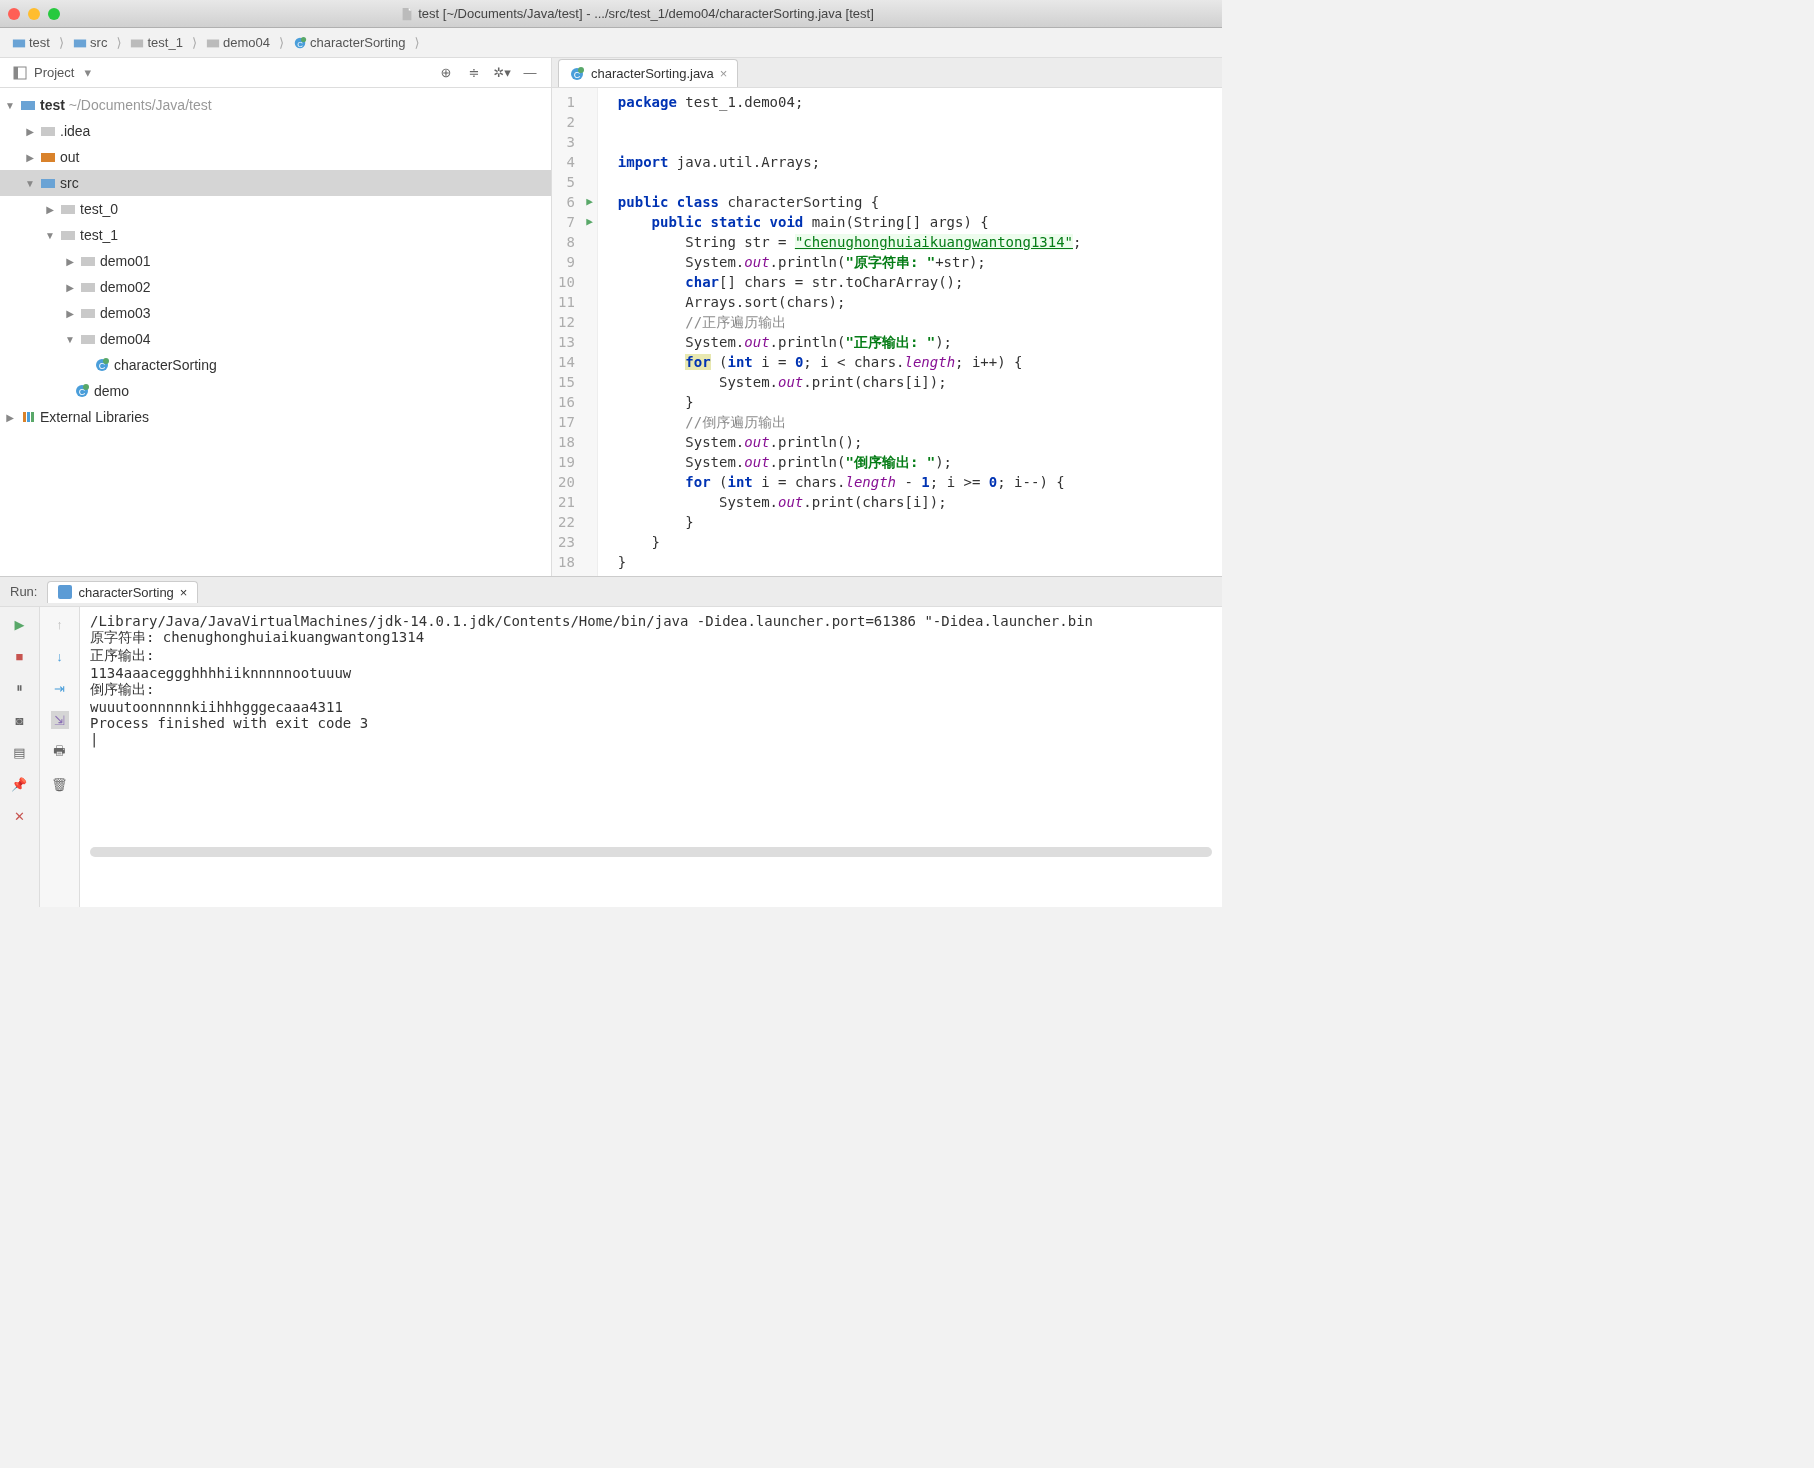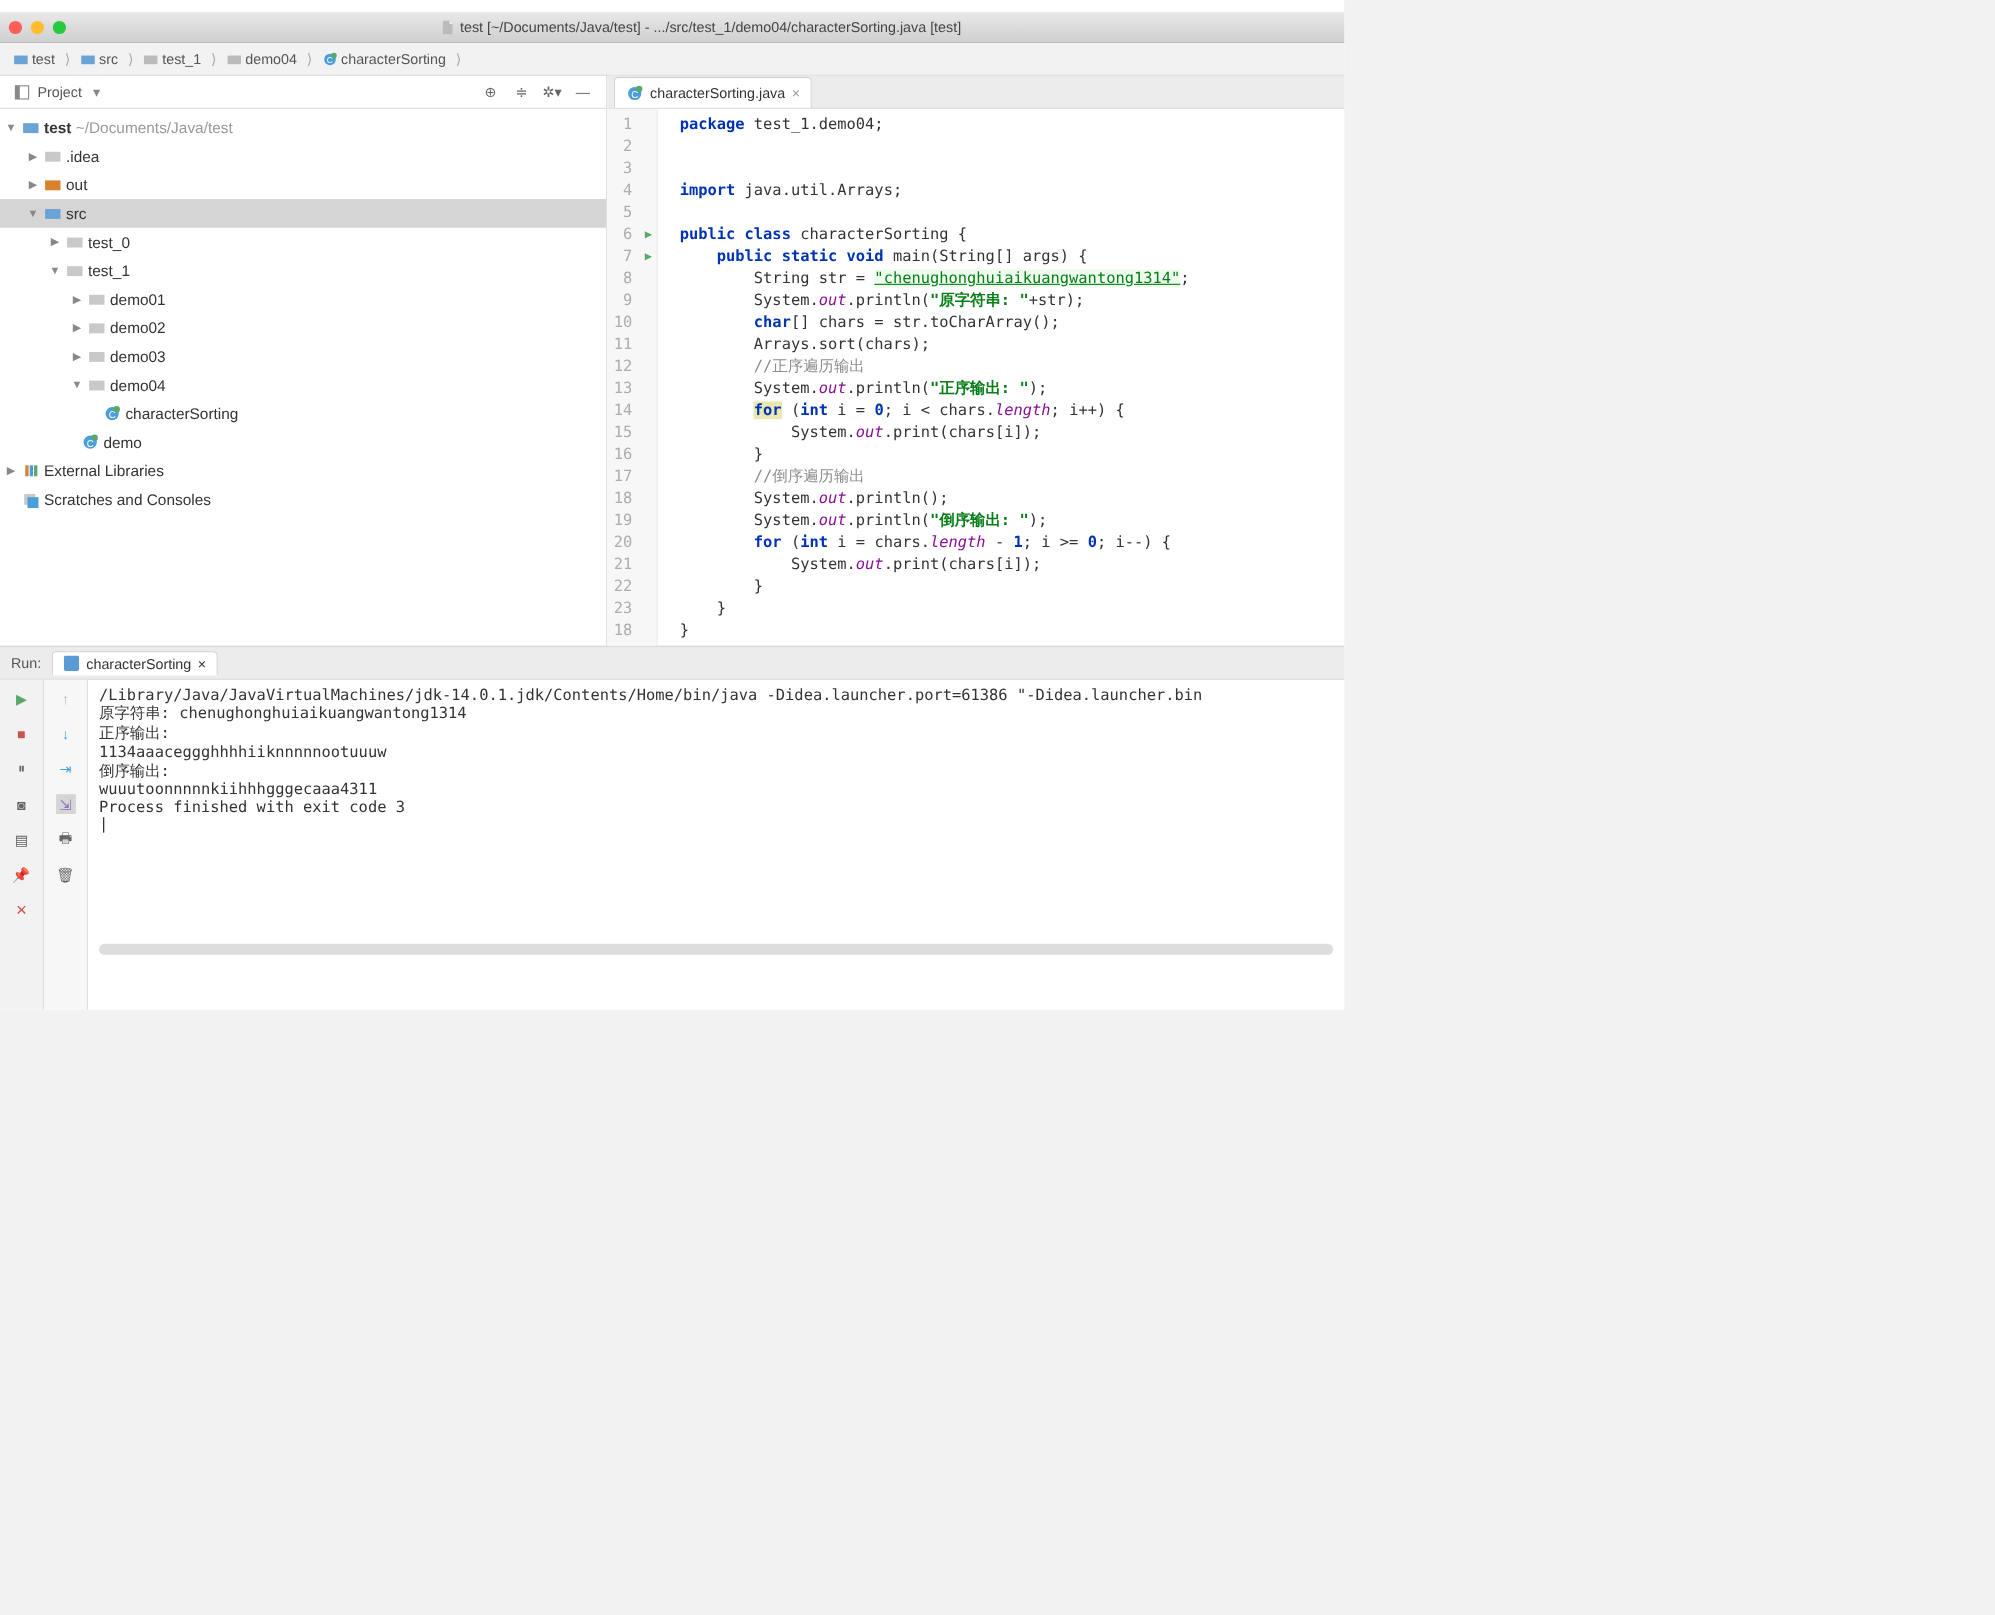--- a/index.html
+++ b/index.html
@@ -1,18 +1,18 @@
 <!DOCTYPE html>
 <html><head>
 <meta charset="utf-8">
 <style>
 * { margin:0; padding:0; box-sizing:border-box; }
 body { font-family:-apple-system,BlinkMacSystemFont,"Segoe UI",sans-serif; font-size:13px; color:#333; background:#f2f2f2; }
 .window { width:1222px; background:#fff; display:flex; flex-direction:column; }
-.title-bar { height:28px; background:linear-gradient(#e8e8e8,#d0d0d0); display:flex; align-items:center; padding:0 8px; border-bottom:1px solid #b0b0b0;margin-top:11px; }
+.title-bar { height:28px; background:linear-gradient(#e8e8e8,#d0d0d0); display:flex; align-items:center; padding:0 8px; border-bottom:1px solid #b0b0b0; }
 .traffic { display:flex; gap:8px; }
 .dot { width:12px; height:12px; border-radius:50%; }
 .dot.red{background:#ff5f56;} .dot.yel{background:#ffbd2e;} .dot.grn{background:#27c93f;}
 .title-text { flex:1; text-align:center; color:#444; font-size:13px; display:flex; align-items:center; justify-content:center; gap:4px;}
 .file-ico{width:14px;height:14px;display:inline-block;}
 .nav-bar { height:30px; background:#f2f2f2; border-bottom:1px solid #ddd; display:flex; align-items:center; padding:0 8px; gap:2px; font-size:13px; color:#555;}
 .crumb { display:flex; align-items:center; gap:3px; padding:0 4px;}
 .chev::after{content:"⟩";color:#aaa;margin:0 3px;}
 .folder-ico{width:14px;height:14px;}
 .main { display:flex; flex:1; }
@@ -223,27 +223,20 @@
           </div>
         <div class="tree-row" style="padding-left:4px">
             <span class="tw">▶</span>
             <svg width="16" height="16">
               <rect x="3" y="3" width="3" height="10" fill="#d9822b"></rect>
               <rect x="7" y="3" width="3" height="10" fill="#4a9eda"></rect>
               <rect x="11" y="3" width="3" height="10" fill="#59a869"></rect>
             </svg>
             <span class="lbl">External Libraries</span>
           </div>
-        <div class="tree-row" style="padding-left:20px">
-            <svg width="16" height="16">
-              <rect x="2" y="3" width="10" height="10" fill="#c9c9c9"></rect>
-              <rect x="5" y="6" width="10" height="10" fill="#4a9eda"></rect>
-            </svg>
-            <span class="lbl">Scratches and Consoles</span>
-          </div>
       </div>
     </div>
 
     <div class="editor-area">
       <div class="tab-bar">
         <div class="tab">
           <svg width="16" height="16">
               <circle cx="8" cy="8" r="6" fill="#4a9eda"></circle>
               <text x="8" y="12" text-anchor="middle" fill="#fff" font-size="9">C</text>
               <circle cx="12" cy="4" r="3" fill="#59a869"></circle>

